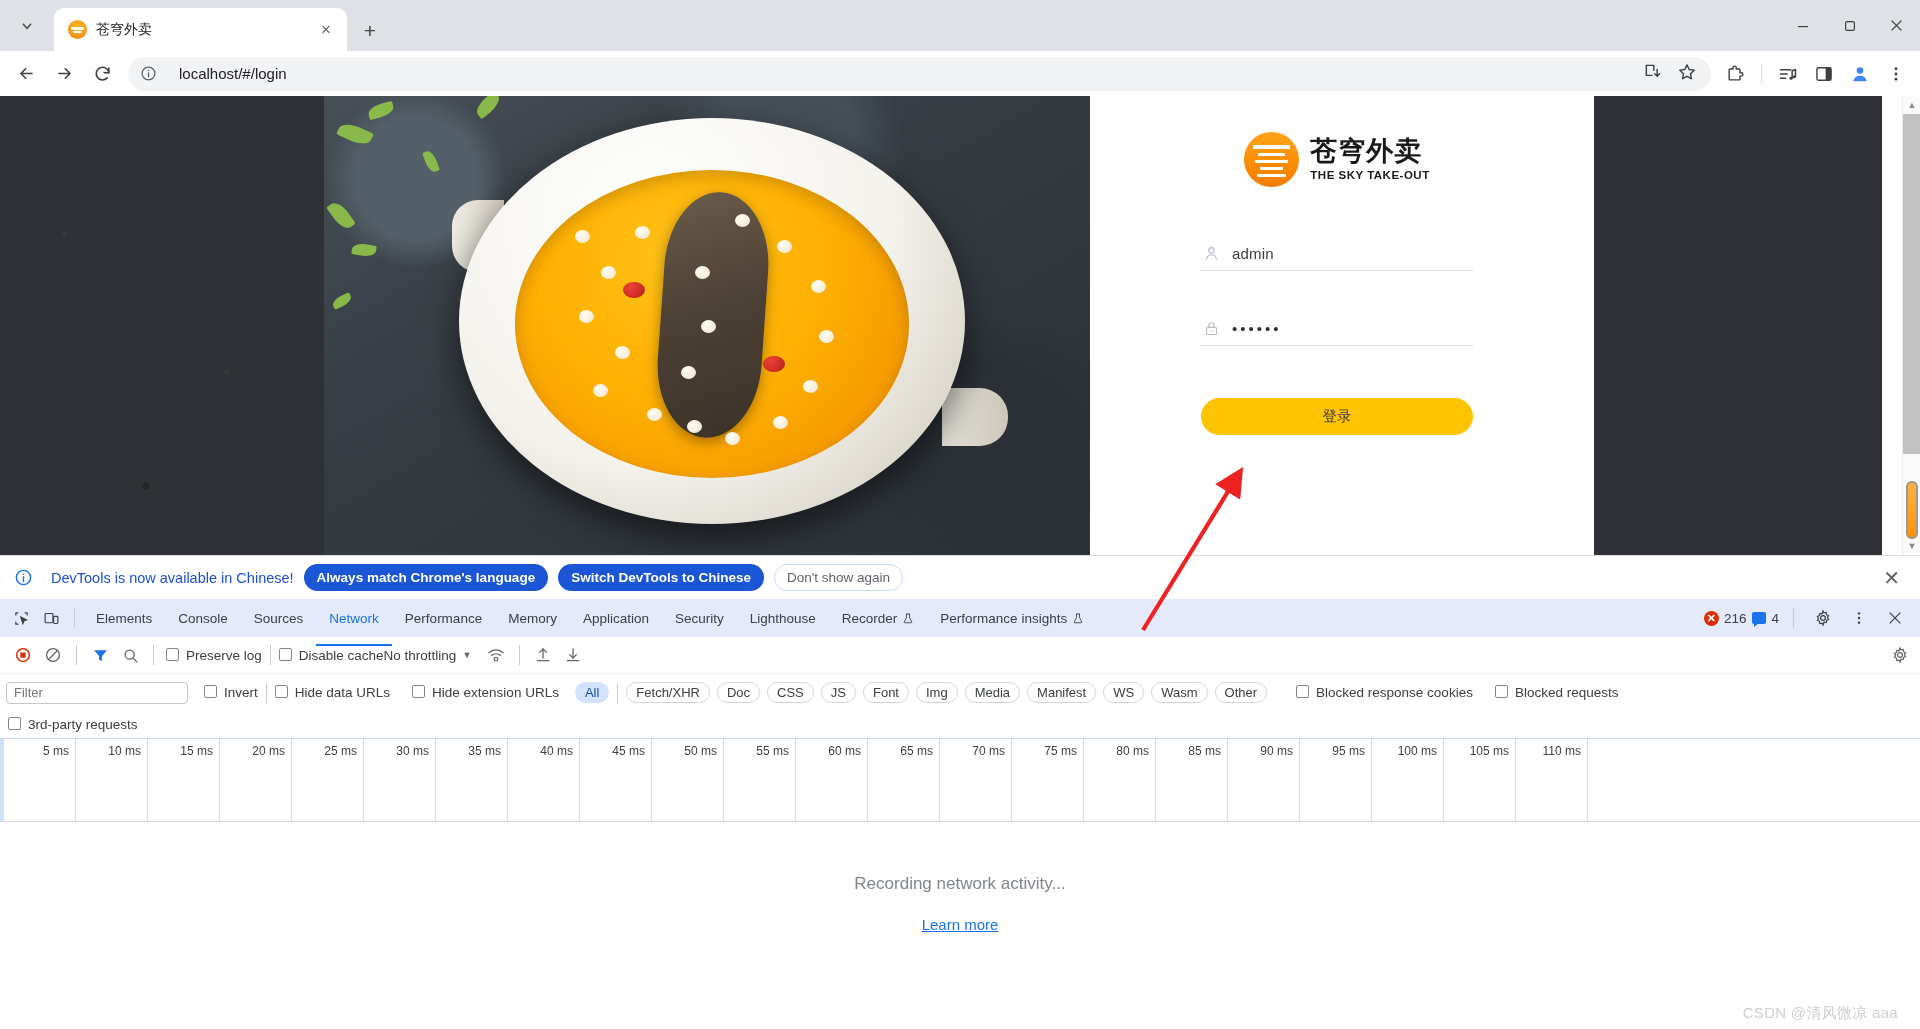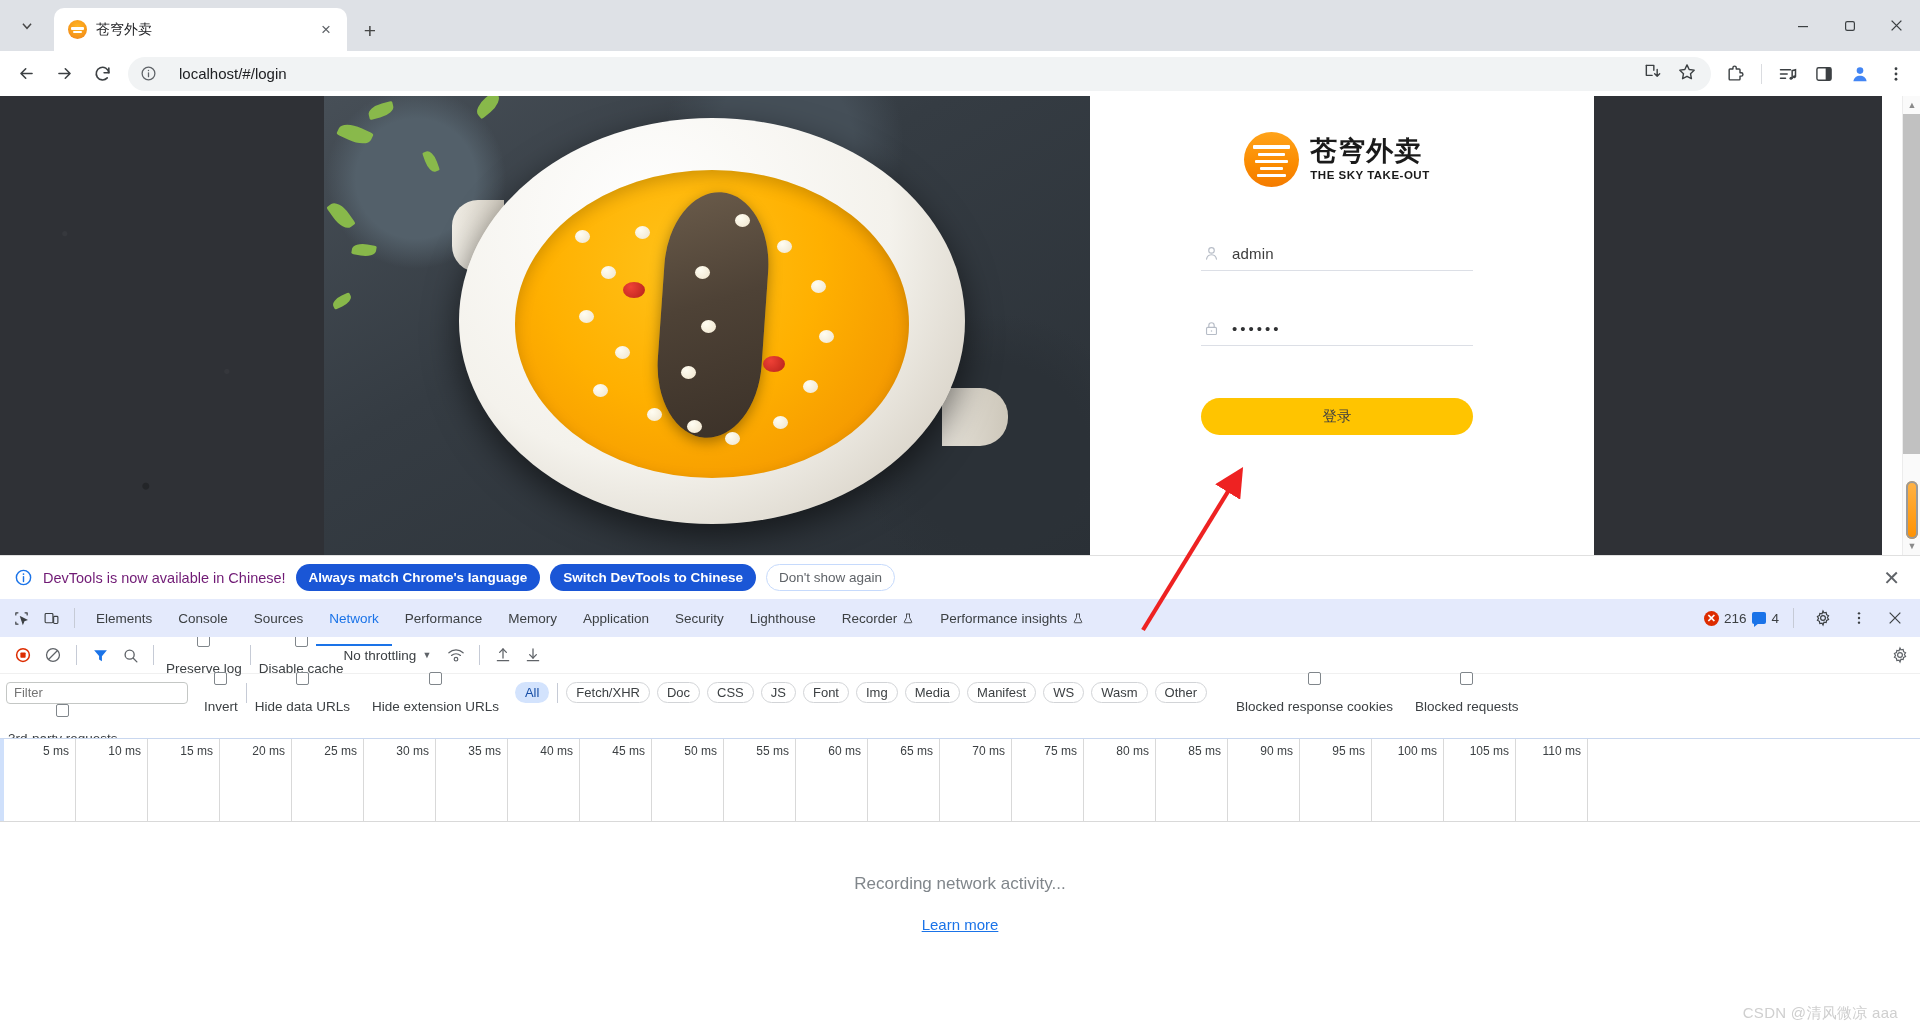--- a/index.html
+++ b/index.html
@@ -186,21 +186,21 @@
   
   .annot { position:absolute; left:0; top:0; width:1920px; height:1029px; pointer-events:none; }
 
   
   .dt { width: 1920px; background:#fff; }
   .dt-banner {
     height: 44px; background:#fff; border-top:1px solid #e0e0e0;
     display:flex; align-items:center; padding: 0 14px; gap: 10px;
   }
   .dt-banner-icon { color:#1a73e8; display:flex; }
-  .dt-banner-text { font-size: 14.5px; color:#701a75; }
+  .dt-banner-text { font-size: 14.5px; color:#1d4ed8;margin-left:8px; }
   .pill {
     border-radius: 14px; padding: 5px 12px; font-size: 13.5px; font-weight:600;
     border:1px solid transparent; cursor:pointer; white-space:nowrap;
     font-family:"Liberation Sans", sans-serif;
   }
   .pill.primary { background:#1a56d6; color:#fff; }
   .pill.ghost { background:#fff; color:#5f6368; border-color:#c6dafc; font-weight:400;}
   .dt-banner-close { margin-left:auto; color:#5f6368; font-size:20px; padding-right:6px;}
 
   .dt-tabs {
@@ -220,21 +220,21 @@
     font-size:11px; display:flex;align-items:center;justify-content:center; font-weight:700;}
   .warn-sq { width:14px;height:12px;background:#1a73e8;border-radius:2px; position:relative;}
   .warn-sq::after{content:"";position:absolute;left:2px;bottom:-3px;border-top:4px solid #1a73e8;
     border-right:5px solid transparent;}
 
   .dt-toolbar {
     height: 37px; background:#fff; display:flex; align-items:center; gap: 0;
     padding-left: 8px; border-bottom:1px solid #f0f0f0;
   }
   .ti { width:30px;height:30px;display:flex;align-items:center;justify-content:center;color:#5f6368;}
-  .chk { display:flex; align-items:center; gap:14px; font-size:13.5px; color:#3c4043; white-space:nowrap;flex-direction:column;}
+  .chk { display:flex; gap:7px; font-size:13.5px; color:#3c4043; white-space:nowrap;}
   .box { width:13px; height:13px; border:1px solid #80868b; border-radius:2px; background:#fff; flex:0 0 auto;}
   .sel { font-size:13.5px; color:#3c4043; display:flex; align-items:center; gap:6px; white-space:nowrap;}
 
   .dt-filterbar {
     height: 37px; background:#fff; display:flex; align-items:center; gap: 0; padding-left: 6px;
   }
   .filter-input {
     width: 182px; height: 22px; border:1px solid #c4c7c5; border-radius:4px;
     font-size: 13px; padding: 0 7px; color:#202124; background:#fff;
     font-family:"Liberation Sans", sans-serif;

